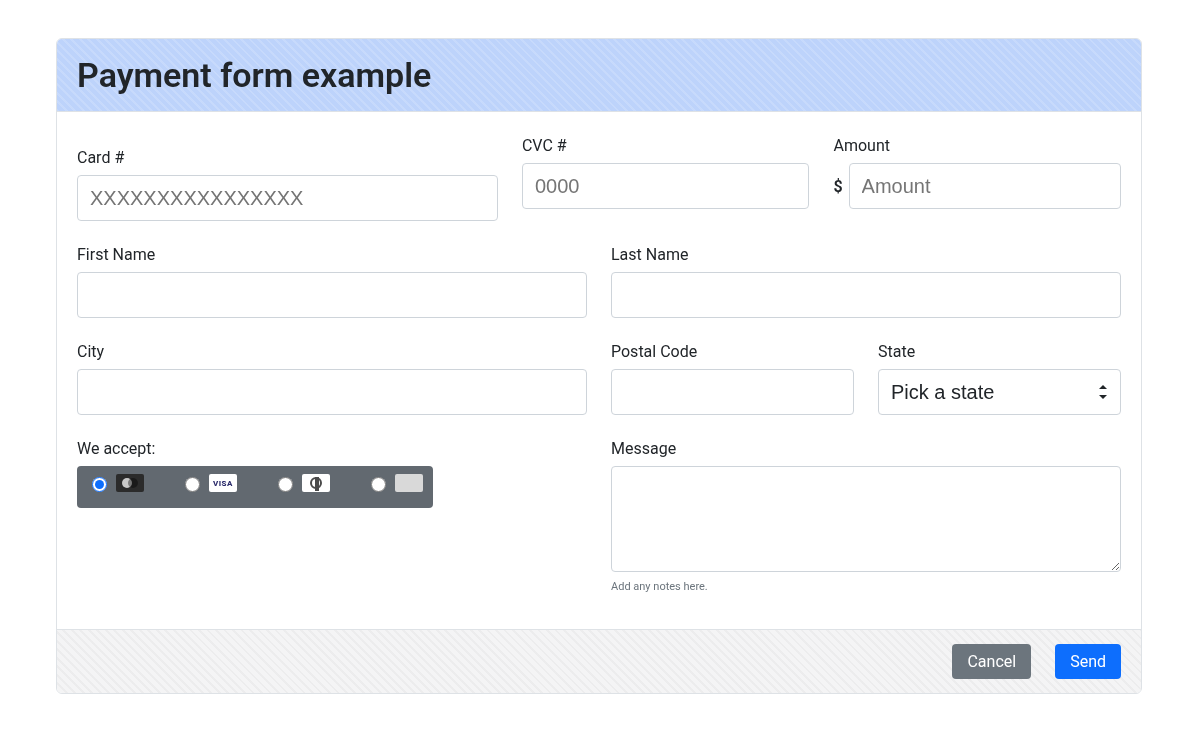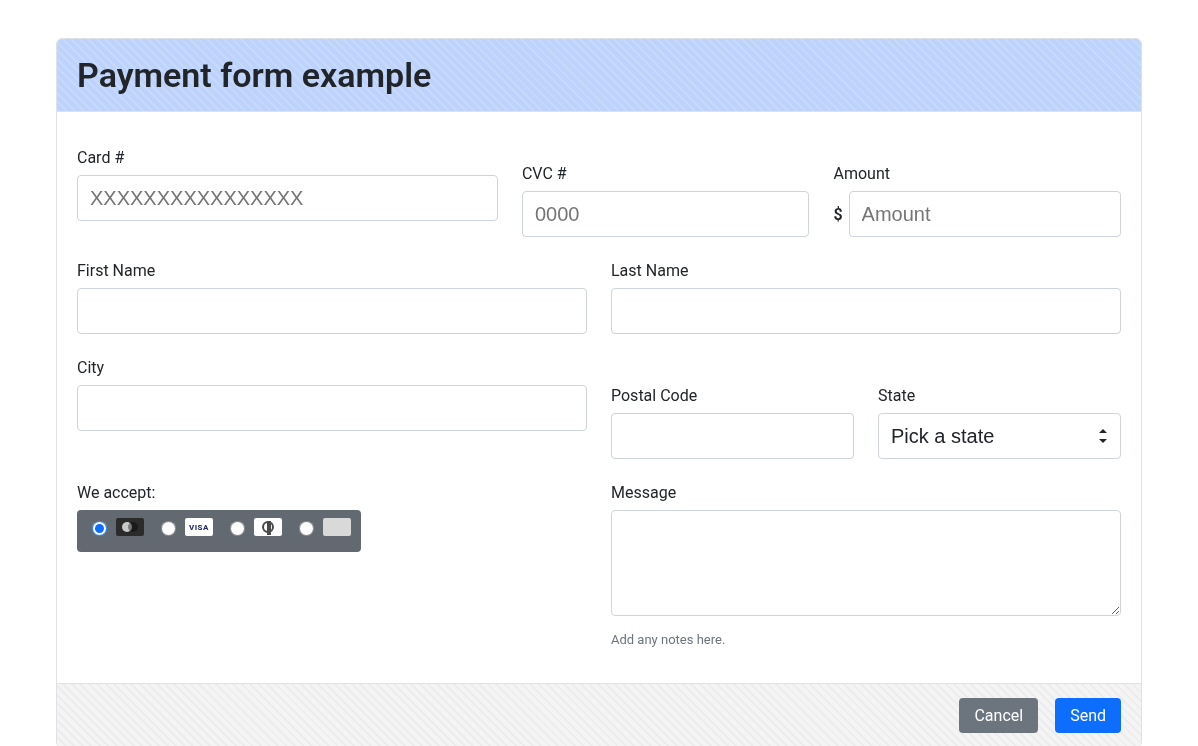--- a/index.html
+++ b/index.html
@@ -31,21 +31,21 @@
   }
   .card-body {
     padding: 24px 20px 36px;
   }
   .row {
     display: flex;
     margin: 0 -12px 24px;
   }
   .col-5 { flex: 0 0 41.66%; max-width: 41.66%; padding: 0 12px; margin-top: 12px; }
   .col-6 { flex: 0 0 50%; max-width: 50%; padding: 0 12px; }
-  .col-md { flex: 1 1 0; padding: 0 12px; margin-top: 28px; }
+  .col-md { flex: 1 1 0; padding: 0 12px; }
   label {
     display: block;
     font-size: 16px;
     color: #212529;
     margin-bottom: 8px;
   }
   .form-control, .form-select, textarea {
     display: block;
     width: 100%;
     padding: 7px 12px;
@@ -95,21 +95,21 @@
     font-weight: 600;
   }
   .input-group .form-control { flex: 1; }
 
   .cardopt-bar {
     display: inline-flex;
     align-items: center;
     background: #626970;
     border-radius: 4px;
     padding: 8px 10px;
-    gap: 12px;
+    gap: 36px;
   }
   .cardopt {
     display: inline-flex;
     align-items: center;
     gap: 6px;
     cursor: pointer;
   }
   .cardopt input[type="radio"] {
     width: 15px; height: 15px;
     accent-color: #0d6efd;
@@ -126,33 +126,33 @@
   .emblem-dark { background:#2b2b2b; }
   .mc-circles { position: relative; width: 20px; height: 12px; }
   .mc-circles span { position: absolute; width: 10px; height: 10px; border-radius: 50%; top:1px; }
   .mc-circles .a { left: 2px; background:#c9c9c9; }
   .mc-circles .b { left: 8px; background:#9a9a9a; mix-blend-mode: multiply; }
   .visa-text { font-size: 8px; font-weight: 800; color:#2b2b6b; letter-spacing:0.5px; }
   .diners { width:12px; height:12px; border-radius:50%; border:2px solid #4a4a4a; position:relative; }
   .diners::after { content:""; position:absolute; left:3px; top:-2px; width:4px; height:14px; background:#4a4a4a; }
 
   .help-text {
-    font-size: 13px;
+    font-size: 11px;
     color: #6c757d;
-    margin-top: 16px;
+    margin-top: 8px;
   }
 
   .card-footer {
     background-color: #f4f4f5;
     background-image: repeating-linear-gradient(45deg, rgba(0,0,0,0.03) 0 2px, transparent 2px 6px);
     border-top: 1px solid #dee2e6;
     padding: 14px 20px;
     display: flex;
     justify-content: flex-end;
-    gap: 17px;
+    gap: 24px;
   }
   .btn {
     display: inline-block;
     padding: 7px 14px;
     font-size: 16px;
     border-radius: 4px;
     border: 1px solid transparent;
     cursor: pointer;
     font-family: inherit;
   }

